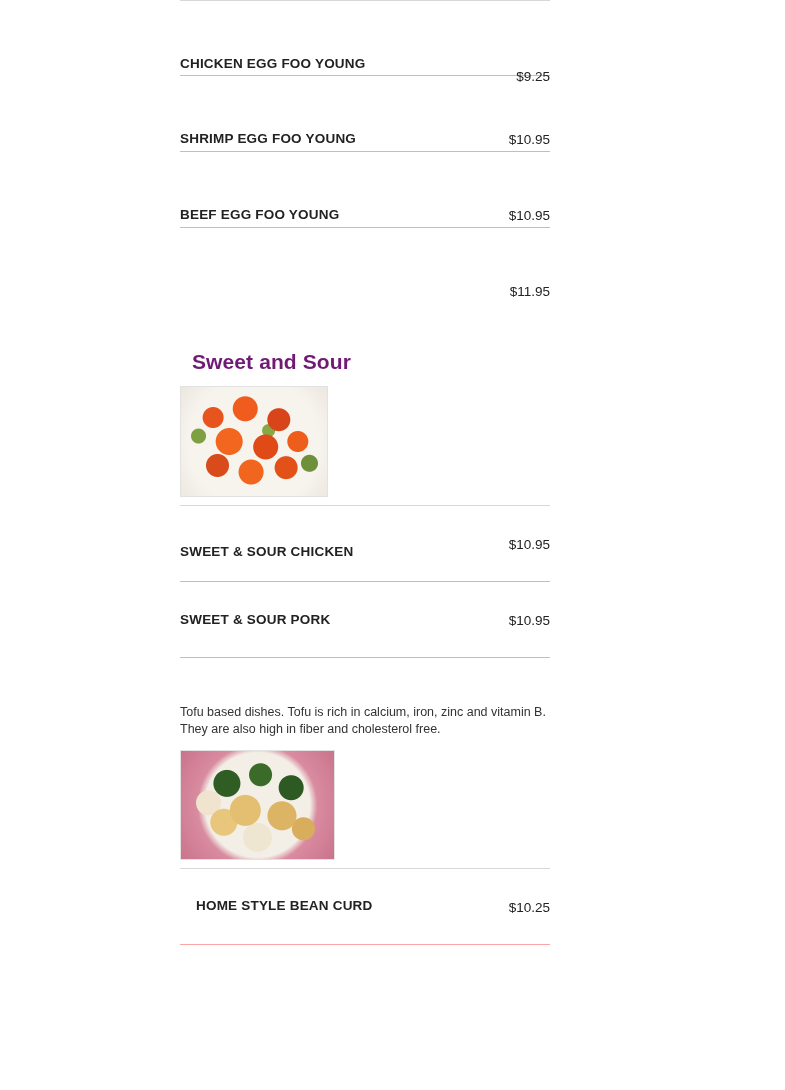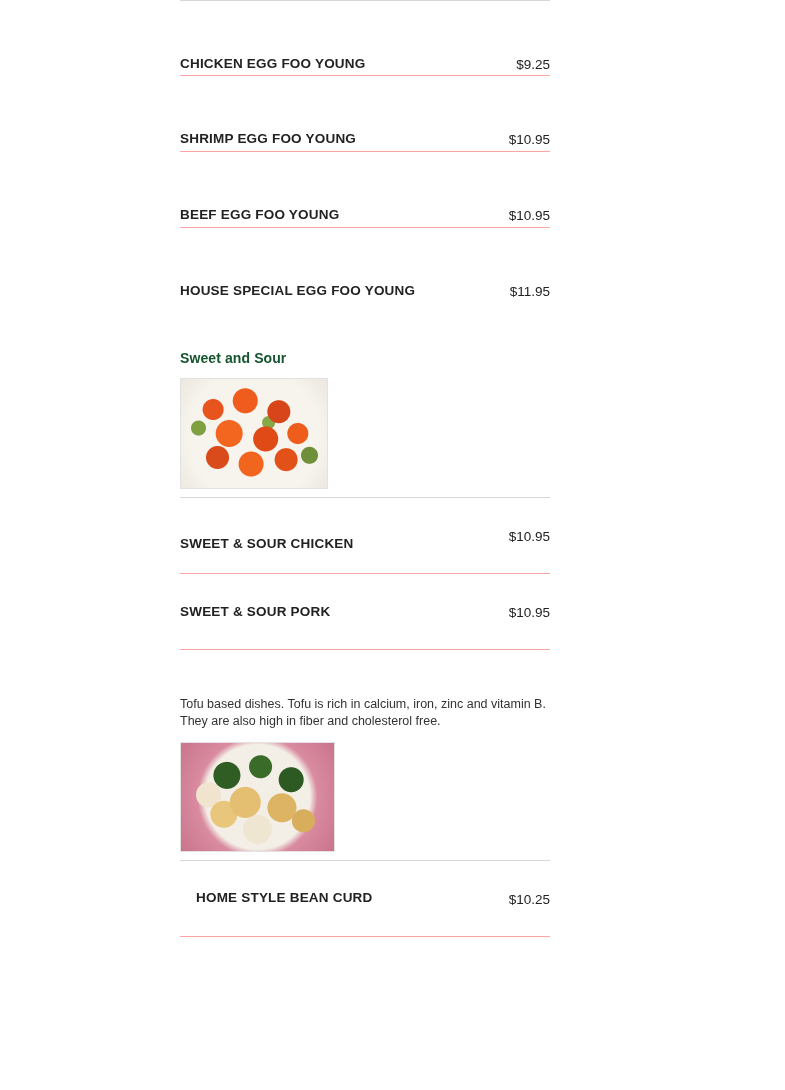--- a/index.html
+++ b/index.html
@@ -55,24 +55,25 @@
     font-size: 13.5px;
     color: #222222;
     white-space: nowrap;
   }
 
   
   .section {
     position: relative;
   }
   .section-title {
-    font-size: 14px;
+    font-size: 21px;
     font-weight: bold;
-    color: #14532d;
+    color: #701a75;
     letter-spacing: 0.1px;
+    margin-left: 12px;
   }
   .section-desc {
     font-size: 12.5px;
     line-height: 17px;
     color: #333333;
     width: 370px;
   }
   .section-photo {
     width: 148px;
     height: 111px;
@@ -120,35 +121,34 @@
   }
 </style>
 </head>
 <body>
 
 <div class="page">
   <div class="menu-column">
 
     <div class="menu-item" style="height:76px; top:0;">
       <div class="item-name" style="top:55px;">CHICKEN EGG FOO YOUNG</div>
-      <div class="item-price" style="top:56px;">$9.25</div>
+      <div class="item-price" style="top:68px;">$9.25</div>
     </div>
 
     <div class="menu-item" style="height:76px;">
       <div class="item-name" style="top:55px;text-align:center;">SHRIMP EGG FOO YOUNG</div>
       <div class="item-price" style="top:56px;">$10.95</div>
     </div>
 
     <div class="menu-item" style="height:76px;">
       <div class="item-name" style="top:55px;">BEEF EGG FOO YOUNG</div>
       <div class="item-price" style="top:56px;">$10.95</div>
     </div>
 
     <div style="position:relative; height:76px;">
-      <div class="item-name" style="position:absolute; top:55px;">HOUSE SPECIAL EGG FOO YOUNG</div>
       <div class="item-price" style="position:absolute; top:56px;">$11.95</div>
     </div>
 
     <div class="section" style="margin-top:46px;">
       <div class="section-title">Sweet and Sour</div>
       <div class="section-photo photo-sweetsour" style="margin-top:12px;"></div>
       <div class="section-rule" style="margin-top:8px;"></div>
     </div>
 
     <div class="menu-item" style="height:76px; border-top:none;">

